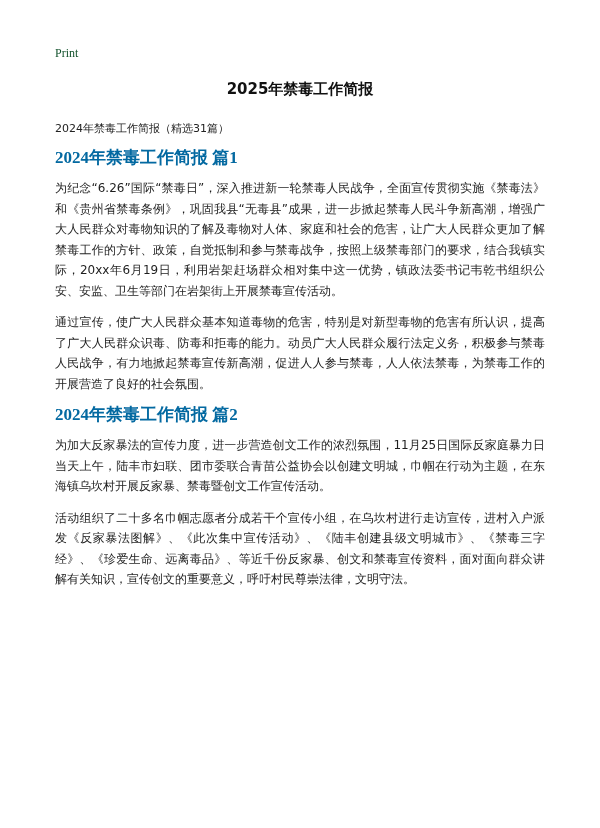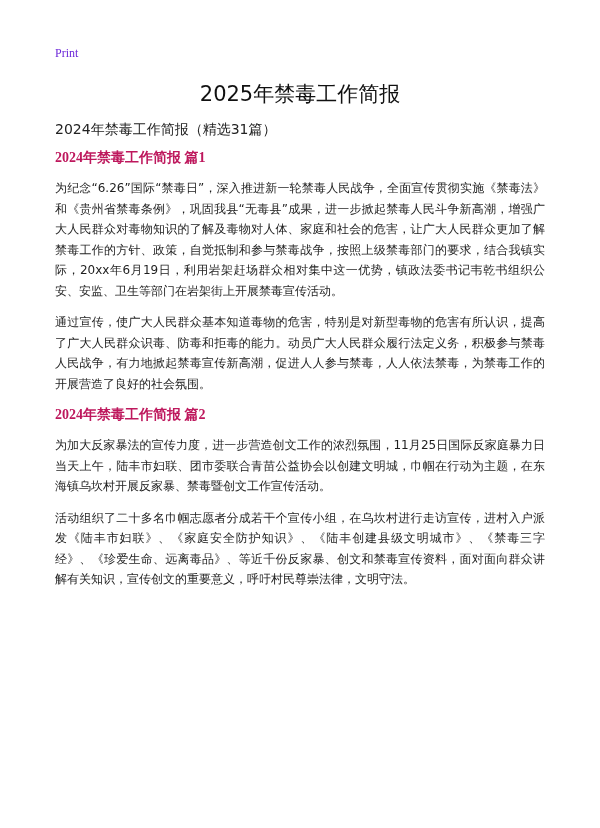--- a/index.html
+++ b/index.html
@@ -4,36 +4,36 @@
   <style>
     html, body { margin: 0; padding: 0; background: #ffffff; }
     body {
       width: 600px; height: 828px; overflow: hidden; position: relative;
       font-family: "DejaVu Sans", "Liberation Sans", sans-serif;
       color: #1a1a1a;
     }
     .print-link {
       position: absolute; left: 55px; top: 46px;
       font-family: "Liberation Serif", "DejaVu Serif", serif;
-      font-size: 12px; color: #6d28d9;
+      font-size: 12px; color: #14532d;
     }
     .doc-title {
       position: absolute; left: 0; width: 600px; top: 80px;
-      text-align: center; font-size: 21px; font-weight: normal; margin: 0;
+      text-align: center; font-size: 15px; font-weight: bold; margin: 0;
       color: #111;
     }
     .subtitle {
       position: absolute; left: 55px; top: 121px;
-      font-size: 14px; color: #222; margin: 0;
+      font-size: 11px; color: #222; margin: 0;
     }
     .content { position: absolute; left: 55px; top: 148px; width: 490px; }
     .section-heading {
       font-family: "Liberation Serif", "DejaVu Serif", serif;
-      font-weight: bold; font-size: 14px; margin: 0 0 10px 0; line-height: 20px;
-      color: #be185d;
+      font-weight: bold; font-size: 17px; margin: 0 0 10px 0; line-height: 20px;
+      color: #0369a1;
     }
     .para {
       font-size: 12px; line-height: 20.5px; margin: 0 0 11px 0;
       color: #1e1e1e; text-align: justify; word-break: break-all;
     }
   </style>
 </head>
 <body>
 
 <a class="print-link">Print</a>
@@ -42,17 +42,17 @@
 
 <div class="content">
   <section>
     <h2 class="section-heading">2024年禁毒工作简报 篇1</h2>
     <p class="para">为纪念“6.26”国际“禁毒日”，深入推进新一轮禁毒人民战争，全面宣传贯彻实施《禁毒法》和《贵州省禁毒条例》，巩固我县“无毒县”成果，进一步掀起禁毒人民斗争新高潮，增强广大人民群众对毒物知识的了解及毒物对人体、家庭和社会的危害，让广大人民群众更加了解禁毒工作的方针、政策，自觉抵制和参与禁毒战争，按照上级禁毒部门的要求，结合我镇实际，20xx年6月19日，利用岩架赶场群众相对集中这一优势，镇政法委书记韦乾书组织公安、安监、卫生等部门在岩架街上开展禁毒宣传活动。</p>
     <p class="para">通过宣传，使广大人民群众基本知道毒物的危害，特别是对新型毒物的危害有所认识，提高了广大人民群众识毒、防毒和拒毒的能力。动员广大人民群众履行法定义务，积极参与禁毒人民战争，有力地掀起禁毒宣传新高潮，促进人人参与禁毒，人人依法禁毒，为禁毒工作的开展营造了良好的社会氛围。</p>
   </section>
   <section>
     <h2 class="section-heading">2024年禁毒工作简报 篇2</h2>
     <p class="para">为加大反家暴法的宣传力度，进一步营造创文工作的浓烈氛围，11月25日国际反家庭暴力日当天上午，陆丰市妇联、团市委联合青苗公益协会以创建文明城，巾帼在行动为主题，在东海镇乌坎村开展反家暴、禁毒暨创文工作宣传活动。</p>
-    <p class="para">活动组织了二十多名巾帼志愿者分成若干个宣传小组，在乌坎村进行走访宣传，进村入户派发《陆丰市妇联》、《家庭安全防护知识》、《陆丰创建县级文明城市》、《禁毒三字经》、《珍爱生命、远离毒品》、等近千份反家暴、创文和禁毒宣传资料，面对面向群众讲解有关知识，宣传创文的重要意义，呼吁村民尊崇法律，文明守法。</p>
+    <p class="para">活动组织了二十多名巾帼志愿者分成若干个宣传小组，在乌坎村进行走访宣传，进村入户派发《反家暴法图解》、《此次集中宣传活动》、《陆丰创建县级文明城市》、《禁毒三字经》、《珍爱生命、远离毒品》、等近千份反家暴、创文和禁毒宣传资料，面对面向群众讲解有关知识，宣传创文的重要意义，呼吁村民尊崇法律，文明守法。</p>
   </section>
   <section>
   </section>
 </div>
 
 </body></html>

